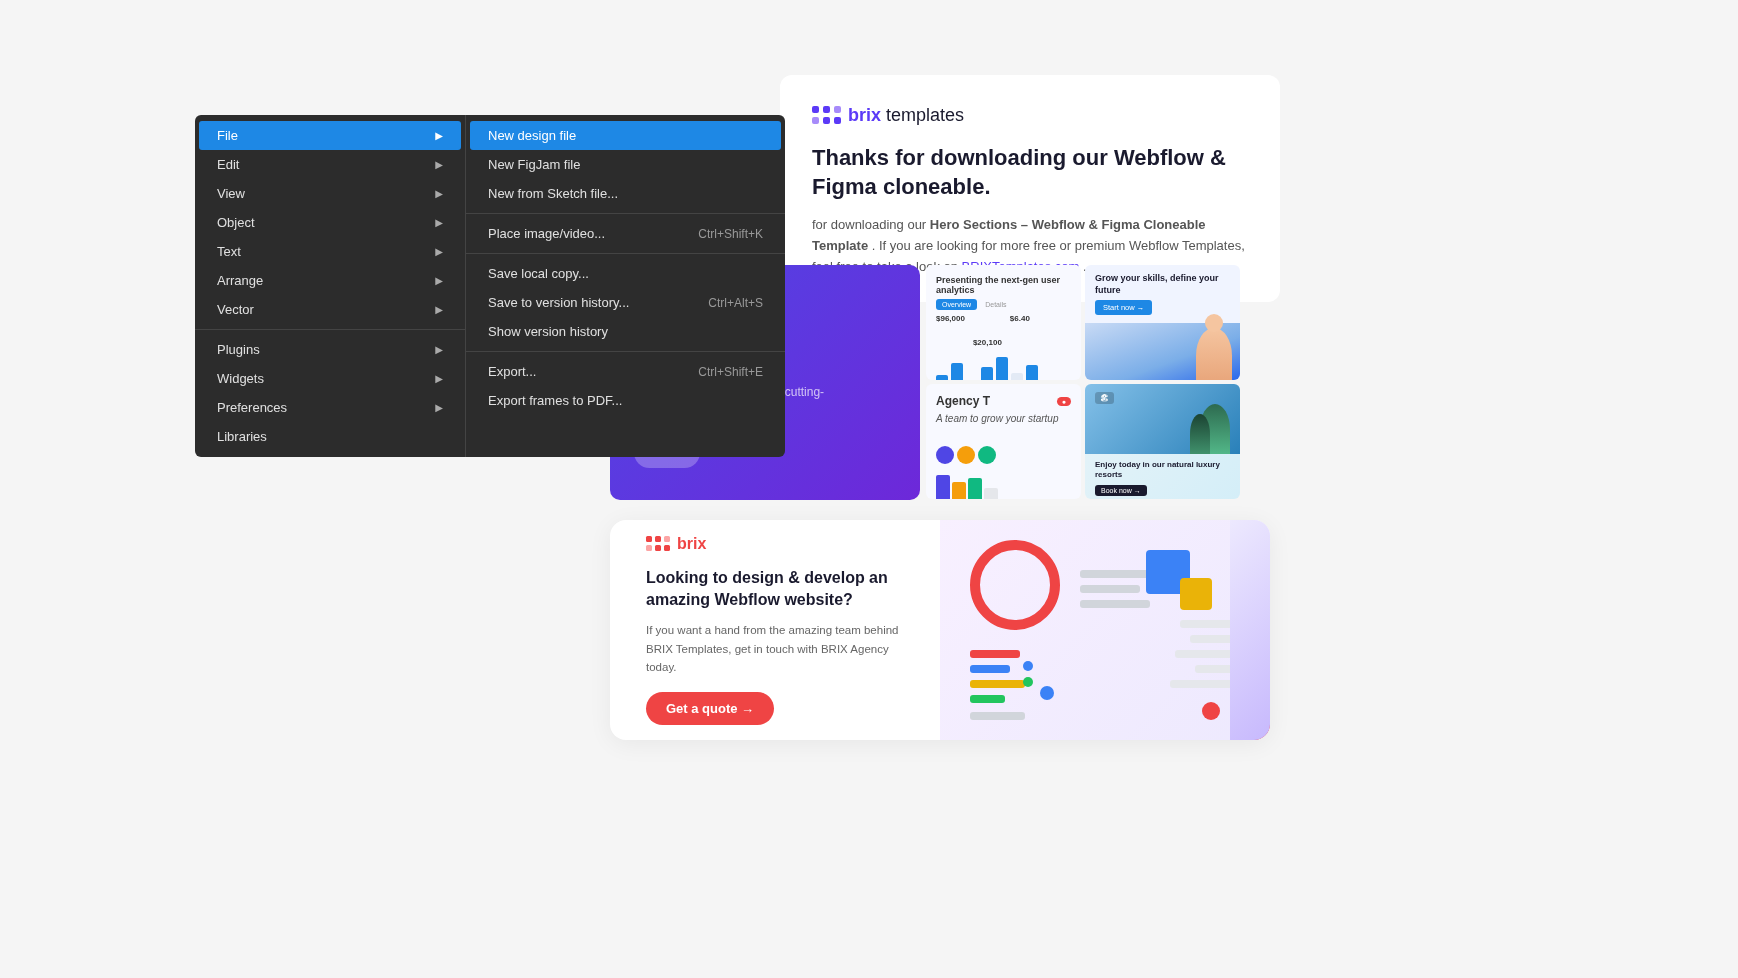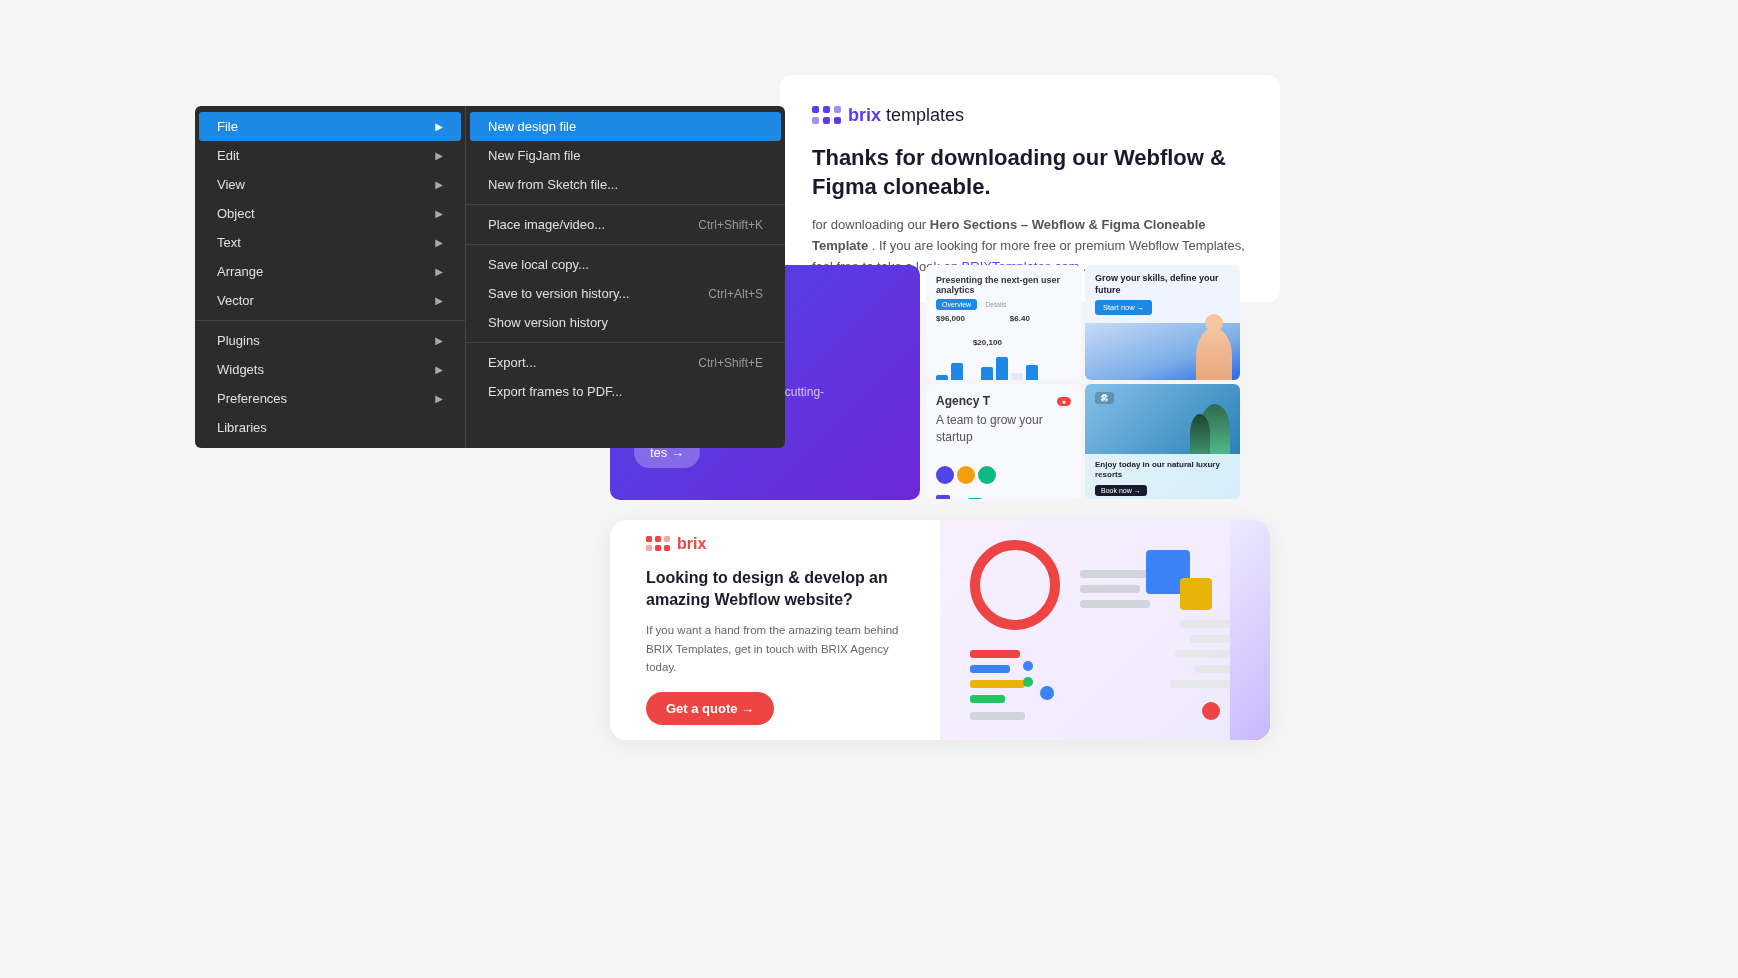--- a/index.html
+++ b/index.html
@@ -8,21 +8,21 @@
       height: 978px;
       background: #f5f5f5;
       font-family: -apple-system, BlinkMacSystemFont, 'Segoe UI', sans-serif;
       position: relative;
       overflow: hidden;
     }
 
     
     .menu-container {
       position: absolute;
-      top: 106px;
+      top: 115px;
       left: 165px;
       display: flex;
       z-index: 100;
       padding-left: 30px;
     }
 
     .menu-left {
       width: 270px;
       background: #2c2c2c;
       border-radius: 6px 0 0 6px;
@@ -568,21 +568,21 @@
       </div>
     </div>
   </div>
 
   <div class="mini-card mini-card-3">
     <div class="team-card-inner">
       <div style="display:flex;justify-content:space-between;align-items:center;margin-bottom:4px;">
         <div style="font-size:12px;font-weight:700;color:#333;">Agency T</div>
         <div style="background:#ef4444;border-radius:8px;padding:1px 5px;font-size:7px;color:#fff;">●</div>
       </div>
-      <div style="font-size:12px;color:#555;line-height:1.4;margin-bottom:20px;">A team to grow your startup</div>
+      <div style="font-size:10px;color:#555;line-height:1.4;margin-bottom:20px;font-style:italic;">A team to grow your startup</div>
       <div style="display:flex;gap:3px;margin-bottom:6px;">
         <div style="width:18px;height:18px;border-radius:50%;background:#4f46e5;"></div>
         <div style="width:18px;height:18px;border-radius:50%;background:#f59e0b;"></div>
         <div style="width:18px;height:18px;border-radius:50%;background:#10b981;"></div>
       </div>
       <div style="display:flex;align-items:flex-end;gap:2px;height:30px;">
         <div style="width:14px;height:25px;background:#4f46e5;border-radius:2px 2px 0 0;"></div>
         <div style="width:14px;height:18px;background:#f59e0b;border-radius:2px 2px 0 0;"></div>
         <div style="width:14px;height:22px;background:#10b981;border-radius:2px 2px 0 0;"></div>
         <div style="width:14px;height:12px;background:#e5e7eb;border-radius:2px 2px 0 0;"></div>

